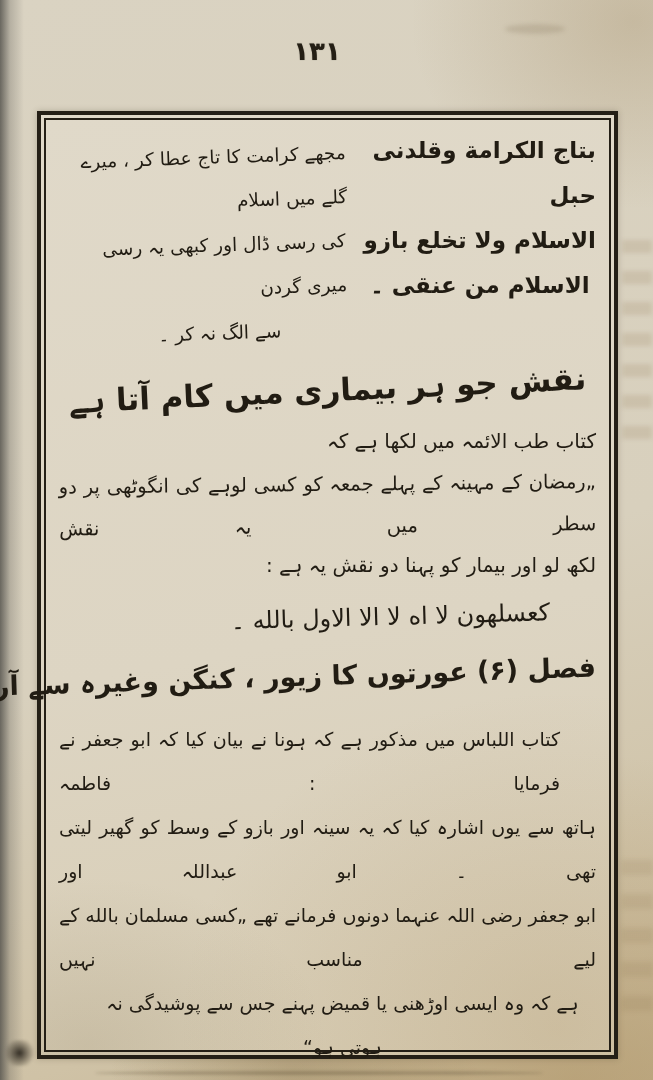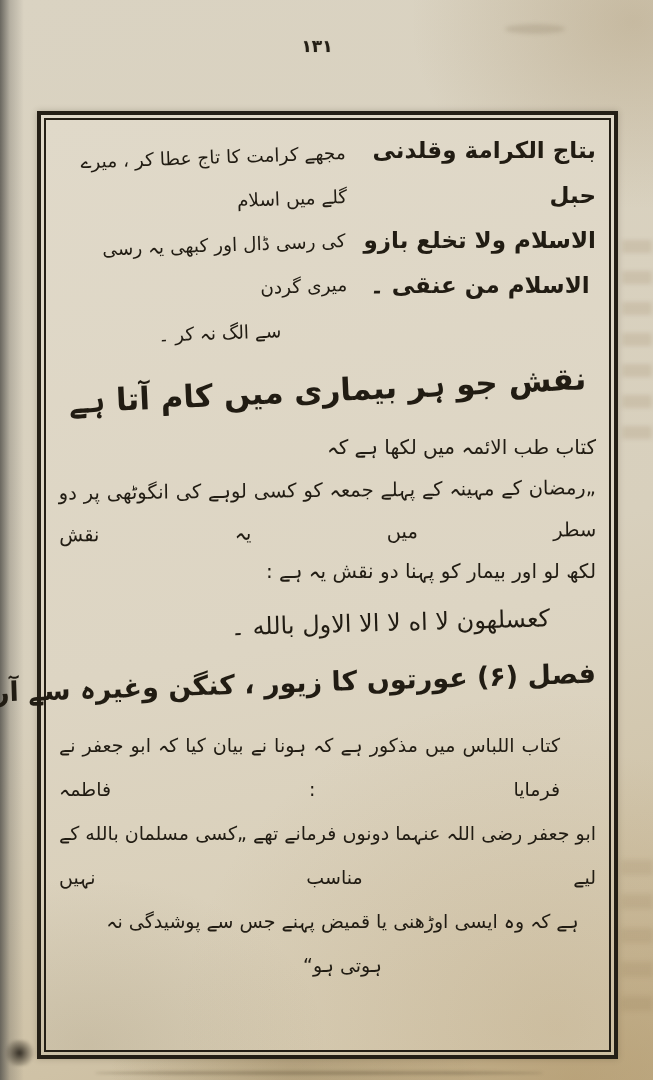--- a/index.html
+++ b/index.html
@@ -8,21 +8,21 @@
     font-family:"DejaVu Sans",sans-serif;color:#211c13;
     background:
       radial-gradient(130% 55% at 88% 100%, rgba(160,126,72,.36), rgba(160,126,72,0) 55%),
       radial-gradient(55% 28% at 97% 2%, rgba(148,122,78,.28), rgba(148,122,78,0) 62%),
       radial-gradient(40% 18% at 45% 99%, rgba(120,100,60,.25), rgba(120,100,60,0) 70%),
       linear-gradient(to right, rgba(86,84,78,.85), rgba(86,84,78,.28) 10px, rgba(86,84,78,0) 24px),
       linear-gradient(163deg,#dad3c2 0%,#d8d0bd 55%,#cfc2a6 85%,#c6b694 100%);
   }
   .page-number{
     position:absolute;top:36px;left:272px;width:90px;text-align:center;
-    font-size:17px;font-weight:bold;letter-spacing:1px;color:#241f15;
+    font-size:26px;font-weight:bold;letter-spacing:1px;color:#241f15;
     text-shadow:0 0 1px rgba(36,31,21,.5);
   }
   .frame{
     position:absolute;left:37px;top:111px;width:581px;height:948px;box-sizing:border-box;
     border:4px solid #241f16;
     background:
       radial-gradient(120% 65% at 90% 97%, rgba(158,126,74,.20), transparent 55%),
       radial-gradient(70% 30% at 8% 99%, rgba(120,104,70,.16), transparent 60%),
       linear-gradient(170deg,#e0d9c9 0%,#ddd5c3 55%,#d7ccb3 100%);
     box-shadow:0 0 6px rgba(60,50,30,.25);
@@ -35,21 +35,21 @@
   .header-row{display:flex;gap:8px;}
   .col-arabic{flex:0 0 45%;font-size:23px;font-weight:bold;line-height:45px;letter-spacing:.5px;}
   .col-arabic .a-l2{text-align:left;padding-left:16px;}
   .col-urdu{flex:1;font-size:18.5px;line-height:44px;padding-top:3px;}
   .col-urdu .u-line{display:block;transform:rotate(-2deg);transform-origin:100% 50%;}
   .col-urdu .u-l2{text-align:center;padding-left:34px;}
   .h1{
     margin-top:8px;font-size:31px;font-weight:bold;text-align:center;line-height:62px;
     transform:rotate(-2.6deg);letter-spacing:.5px;white-space:nowrap;
   }
-  .intro{font-size:20px;line-height:40px;margin-top:6px;}
+  .intro{font-size:20px;line-height:40px;}
   .q1{font-size:19.5px;line-height:42px;text-align:justify;text-align-last:justify;transform:rotate(-.6deg);transform-origin:100% 50%;}
   .q2{font-size:20px;line-height:40px;}
   .talisman{font-size:24px;line-height:44px;letter-spacing:2px;padding-right:46px;margin-top:4px;transform:rotate(-1.6deg);transform-origin:100% 50%;}
   .h2{
     margin-top:10px;font-size:27px;font-weight:bold;text-align:center;line-height:66px;
     transform:rotate(-1.8deg);white-space:nowrap;
   }
   .para{margin-top:8px;font-size:19px;}
   .bl{line-height:44px;}
   .j{text-align:justify;text-align-last:justify;}
@@ -95,20 +95,21 @@
 
     <div class="intro">کتاب طب الائمہ میں لکھا ہے کہ</div>
     <div class="q1">„رمضان کے مہینہ کے پہلے جمعہ کو کسی لوہے کی انگوٹھی پر دو سطر میں یہ نقش</div>
     <div class="q2">لکھ لو اور بیمار کو پہنا دو نقش یہ ہے :</div>
     <div class="talisman">كعسلهون لا اه لا الا الاول بالله ۔</div>
 
     <div class="h2">فصل (۶) عورتوں کا زیور ، کنگن وغیرہ سے آراستہ ہونا</div>
 
     <div class="para">
       <div class="bl j ind-sm">کتاب اللباس میں مذکور ہے کہ ہونا نے بیان کیا کہ ابو جعفر نے فرمایا : فاطمہ</div>
+      <div class="bl j">ہاتھ سے یوں اشارہ کیا کہ یہ سینہ اور بازو کے وسط کو گھیر لیتی تھی ۔ ابو عبداللہ اور</div>
       <div class="bl j">ابو جعفر رضی اللہ عنہما دونوں فرمانے تھے „کسی مسلمان بالله کے لیے مناسب نہیں</div>
       <div class="bl p1-last">ہے کہ وہ ایسی اوڑھنی یا قمیض پہنے جس سے پوشیدگی نہ ہوتی ہو“</div>
     </div>
 
   </div>
 </div>
 
 <div class="ghost-right-top"></div>
 <div class="ghost-right-bottom"></div>
 <div class="corner-blob"></div>

